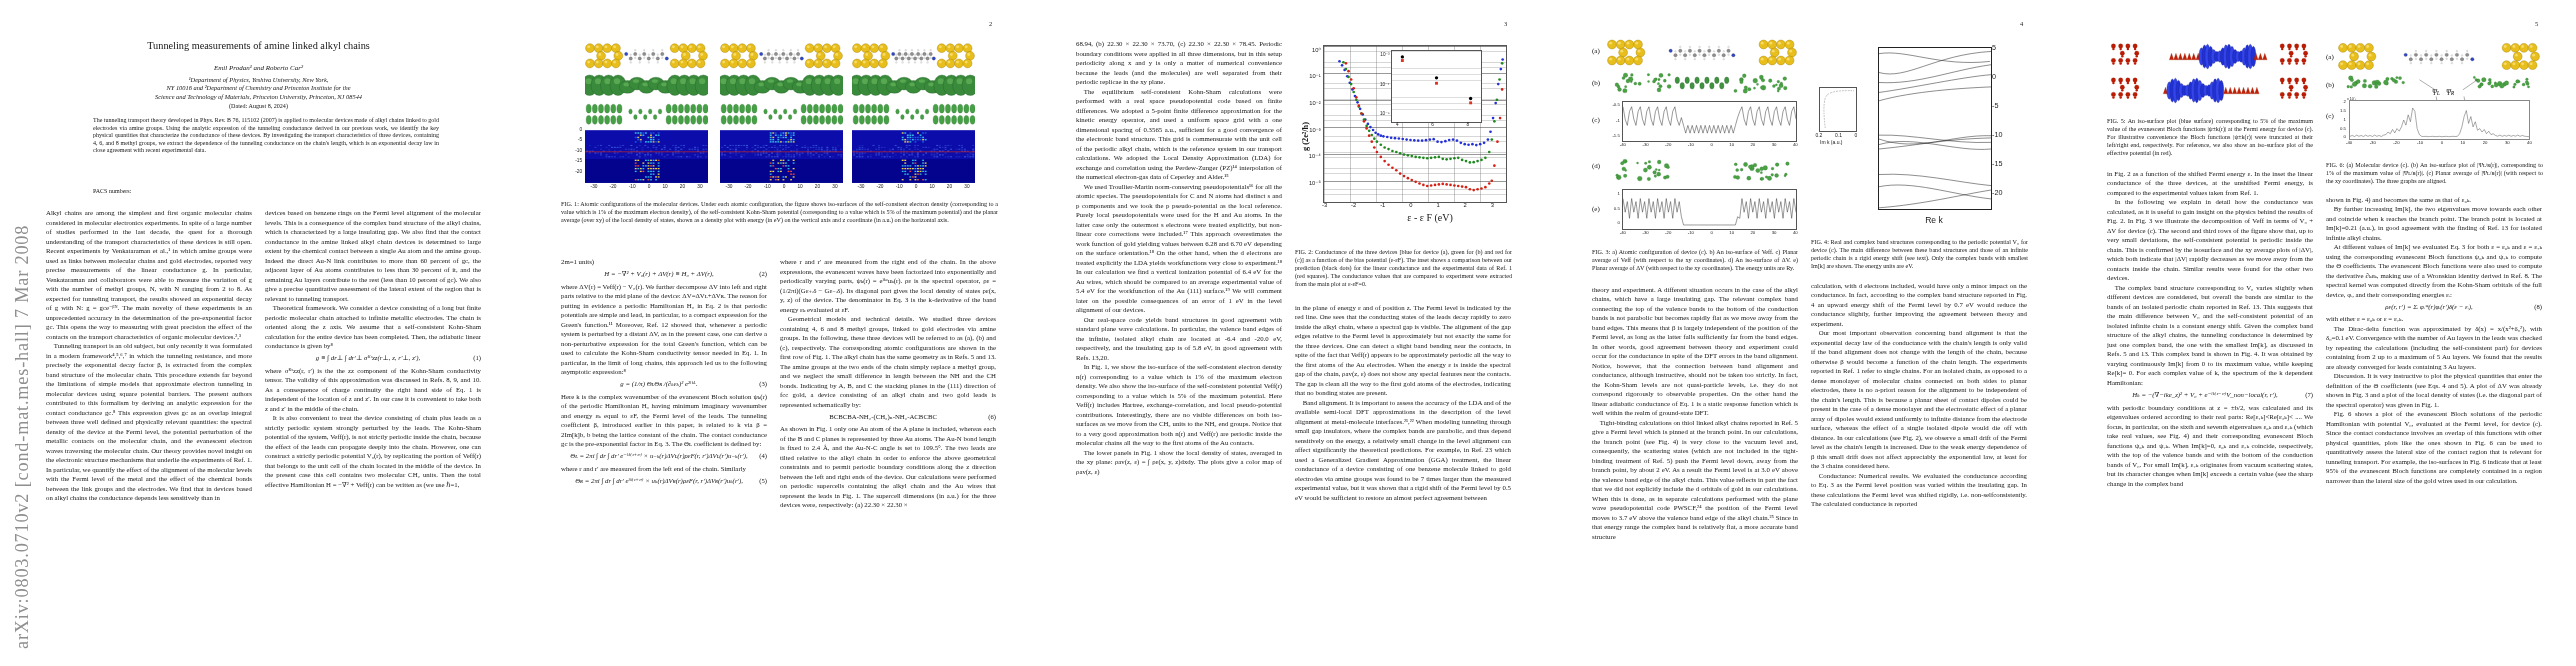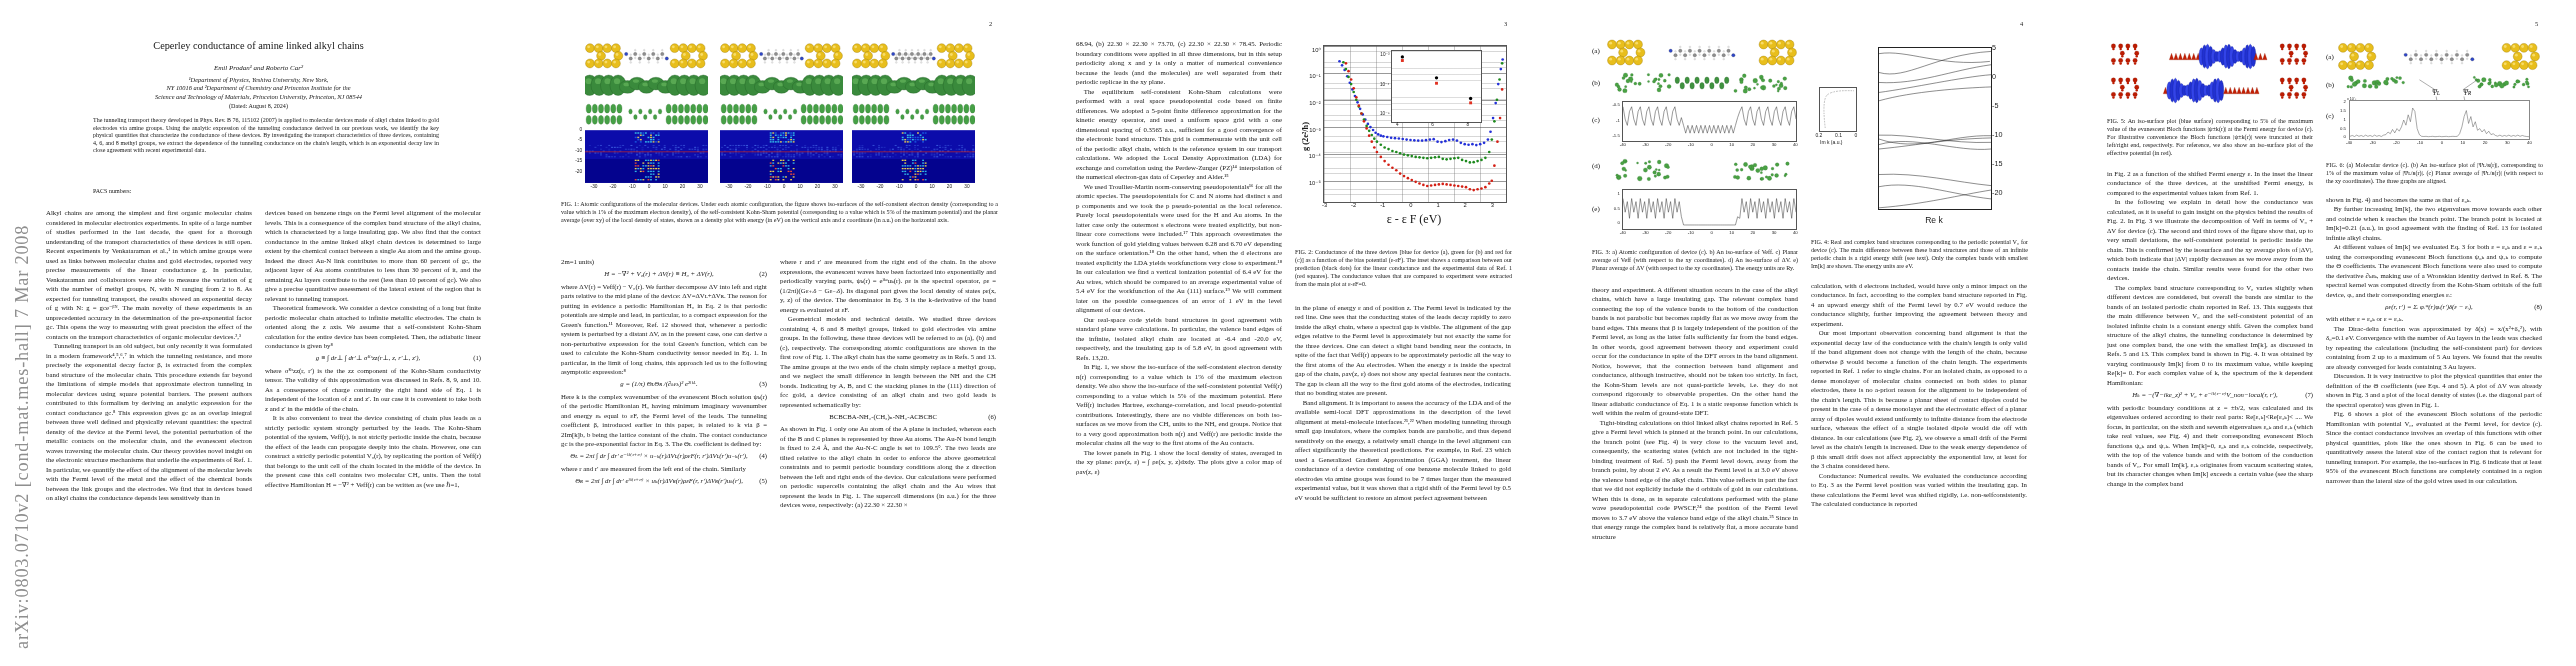--- a/index.html
+++ b/index.html
@@ -40,41 +40,41 @@
   .dmapwrap{position:absolute;left:0;top:87px;width:123px;height:53px;overflow:hidden;}
   .f1xticks{top:141px;left:5.6px;width:112px;font-size:4.8px;}
   .f1ytick{width:12.2px;font-size:4.8px;}
   
   .f2grid{background-image:
      repeating-linear-gradient(to bottom, rgba(110,110,110,.28) 0 0.6px, transparent 0.6px 5.3px),
      repeating-linear-gradient(to bottom, rgba(70,70,70,.55) 0 0.6px, transparent 0.6px 27px),
      repeating-linear-gradient(to right, rgba(120,120,120,.4) 0 0.6px, transparent 0.6px 26px);}
   .f2ylab{position:absolute;left:-4.4px;top:93px;transform:rotate(-90deg);transform-origin:center;
           font-size:8.3px;font-weight:bold;}
-  .f2xlab{position:absolute;top:173px;left:28px;width:182px;text-align:center;font-size:12px;}
+  .f2xlab{position:absolute;top:173px;left:44px;width:182px;text-align:center;font-size:10px;}
   .f2tick{font-size:5.8px;}
   .inset{position:absolute;left:96px;top:11px;width:89px;height:71px;background:#fff;border:0.6px solid #555;
      background-image:repeating-linear-gradient(to bottom, rgba(120,120,120,.25) 0 0.6px, transparent 0.6px 5.8px);}
   
   .f4tick{font-size:7.2px;font-family:"Liberation Sans","DejaVu Sans",sans-serif;}
   .f4xlab{position:absolute;top:176px;left:67px;width:112px;text-align:center;font-size:8.6px;
           font-family:"Liberation Sans","DejaVu Sans",sans-serif;}
   .f4insetlab{position:absolute;font-size:5px;font-family:"Liberation Sans","DejaVu Sans",sans-serif;}
   
   .psi{position:absolute;font-size:7.2px;font-style:italic;}
   .smallticks{font-size:4.3px;}
 </style>
 </head>
 <body>
 
 <div class="canvas">
 
   <div class="page" style="left:0">
     <div class="sidebar">arXiv:0803.0710v2  [cond-mat.mes-hall]  7 Mar 2008</div>
-    <div class="title">Ceperley conductance of amine linked alkyl chains</div>
+    <div class="title">Tunneling measurements of amine linked alkyl chains</div>
     <div class="authors">Emil Prodan¹ and Roberto Car²</div>
     <div class="affil" style="top:76px">¹Department of Physics, Yeshiva University, New York,</div>
     <div class="affil" style="top:84px">NY 10016 and ²Department of Chemistry and Princeton Institute for the</div>
     <div class="affil" style="top:93px">Science and Technology of Materials, Princeton University, Princeton, NJ 08544</div>
     <div class="dated">(Dated: August 8, 2024)</div>
     <div class="abstract">The tunneling transport theory developed in Phys. Rev. B 76, 115102 (2007) is applied to molecular devices made of alkyl chains linked to gold electrodes via amine groups. Using the analytic expression of the tunneling conductance derived in our previous work, we identify the key physical quantities that characterize the conductance of these devices. By investigating the transport characteristics of three devices, containing 4, 6, and 8 methyl groups, we extract the dependence of the tunneling conductance on the chain's length, which is an exponential decay law in close agreement with recent experimental data.</div>
     <div class="pacs">PACS numbers:</div>
     <div class="col" style="left:46px;top:208px;height:454px">
       <p class="noind">Alkyl chains are among the simplest and first organic molecular chains considered in molecular electronics experiments.  In spite of a large number of studies performed in the last decade, the quest for a thorough understanding of the transport characteristics of these devices is still open.  Recent experiments by Venkataraman et al.,¹ in which amine groups were used as links between molecular chains and gold electrodes, reported very precise measurements of the linear conductance g.  In particular, Venkataraman and collaborators were able to measure the variation of g with the number of methyl groups, N, with N ranging from 2 to 8.  As expected for tunneling transport, the results showed an exponential decay of g with N:  g = gce⁻ᵝᴺ.  The main novelty of these experiments is an unprecedented accuracy in the determination of the pre-exponential factor gc.  This opens the way to measuring with great precision the effect of the contacts on the transport characteristics of organic molecular devices.²,³</p>
       <p class="para">Tunneling transport is an old subject, but only recently it was formulated in a modern framework⁴,⁵,⁶,⁷ in which the tunneling resistance, and more precisely the exponential decay factor β, is extracted from the complex band structure of the molecular chain.  This procedure extends far beyond the limitations of simple models that approximate electron tunneling in molecular devices using square potential barriers.  The present authors contributed to this formalism by deriving an analytic expression for the contact conductance gc.⁸ This expression gives gc as an overlap integral between three well defined and physically relevant quantities: the spectral density of the device at the Fermi level, the potential perturbation of the metallic contacts on the molecular chain, and the evanescent electron waves traversing the molecular chain.  Our theory provides novel insight on the electronic structure mechanisms that underlie the experiments of Ref. 1.  In particular, we quantify the effect of the alignment of the molecular levels with the Fermi level of the metal and the effect of the chemical bonds between the link groups and the electrodes.  We find that in devices based on alkyl chains the conductance depends less sensitively than in</p>
@@ -2093,21 +2093,21 @@
             <circle cx="284.9896556927298" cy="21.56962962962963" r="3.8559705075445816" fill="#4aa244" stroke="#2f7030" stroke-width="0.4"></circle>
             <circle cx="249.02012688614542" cy="11.93432098765432" r="2.2843681412894377" fill="#4aa244" stroke="#2f7030" stroke-width="0.4"></circle>
             <circle cx="340.21467215363515" cy="16.121234567901233" r="2.945636145404664" fill="#4aa244" stroke="#2f7030" stroke-width="0.4"></circle>
             <circle cx="295.2799581618656" cy="22.93037037037037" r="4.323107853223594" fill="#4aa244" stroke="#2f7030" stroke-width="0.4"></circle>
             <circle cx="258.6026515775035" cy="21.16172839506173" r="2.300116598079561" fill="#4aa244" stroke="#2f7030" stroke-width="0.4"></circle>
             <circle cx="272.6494190672154" cy="18.81530864197531" r="3.1599957133058987" fill="#4aa244" stroke="#2f7030" stroke-width="0.4"></circle>
             <circle cx="277.96692729766806" cy="23.89111111111111" r="2.7860785322359396" fill="#4aa244" stroke="#2f7030" stroke-width="0.4"></circle>
             <circle cx="317.0218429355282" cy="25.18913580246914" r="2.2616983882030177" fill="#4aa244" stroke="#2f7030" stroke-width="0.4"></circle>
           </svg>
         <span class="psi" style="left:106px;top:47px">Ψʟ</span>
-        <span class="psi" style="left:137px;top:47px">Ψʀ</span>
+        <span class="psi" style="left:120px;top:47px">Ψʀ</span>
         <svg style="position:absolute;left:0;top:31px" width="217" height="67" viewBox="0 0 390 120">
           <g stroke="#444" stroke-width="0.8">
             <line x1="196" y1="30" x2="168" y2="12"></line>
               <line x1="198" y1="42" x2="206" y2="92"></line>
             <line x1="246" y1="30" x2="272" y2="12"></line>
               <line x1="248" y1="42" x2="258" y2="92"></line>
           </g>
         </svg>
         <div style="position:absolute;left:0;top:56px;width:217px;height:53px">
           <span class="ytick smallticks" style="left:12.2px;top:1.1px;width:7.8px">2</span>

